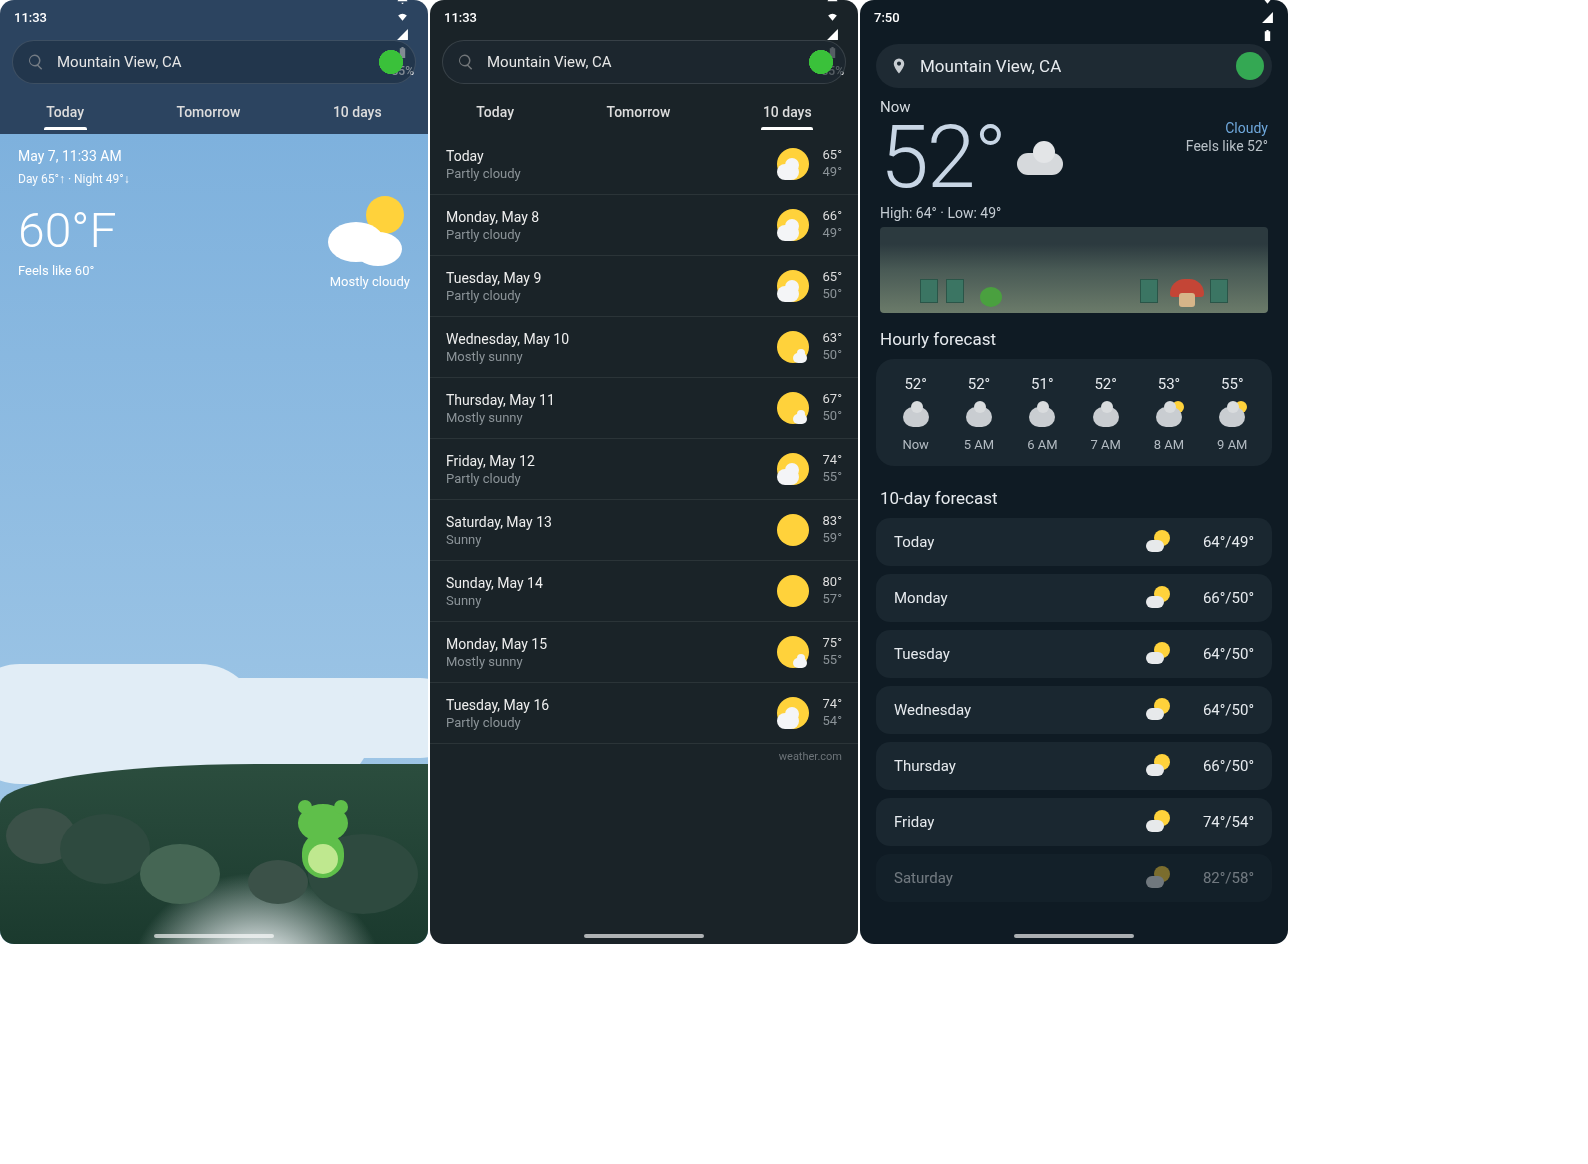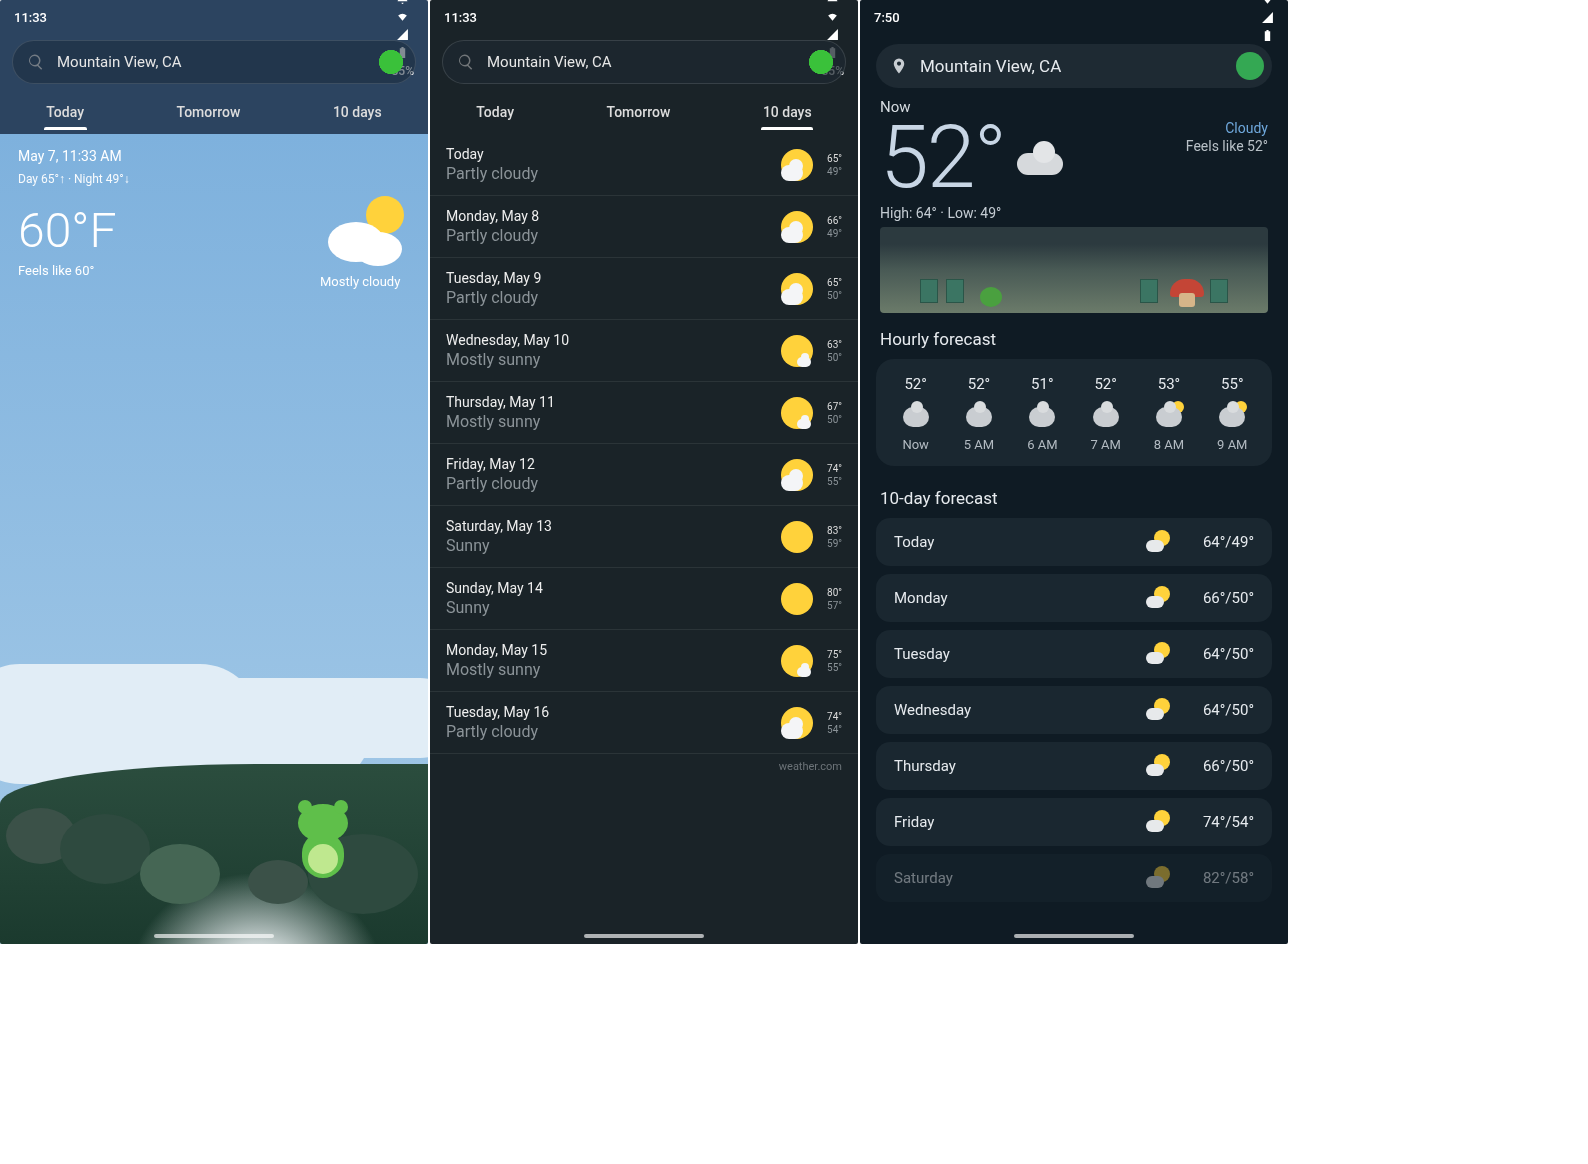--- a/index.html
+++ b/index.html
@@ -8,21 +8,21 @@
     font-family: -apple-system, 'Segoe UI', Roboto, sans-serif;
     display: flex;
     gap: 2px;
     width: 1288px;
     height: 944px;
   }
   .phone {
     flex: 1;
     position: relative;
     overflow: hidden;
-    border-radius: 2px;
+    border-radius: 14px;
     color: #fff;
     display: flex;
     flex-direction: column;
   }
   
   .p1 { background: linear-gradient(#2c4460 0%, #2c4460 18%, #6aa4d8 22%, #8cbae0 60%, #a2c9e6 100%); }
   
   .p2 { background: #1a2328; }
   
   .p3 { background: #0f1b24; }
@@ -86,21 +86,21 @@
     padding: 14px 18px;
     color:#fff;
     position:relative;
     overflow:hidden;
   }
   .today-panel .date { font-size:14px; margin-bottom:8px; }
   .today-panel .dn { font-size:12px; opacity:.95; margin-bottom:10px; }
   .today-panel .bigrow { display:flex; justify-content:space-between; align-items:center; }
   .today-panel .bigtemp { font-size:48px; font-weight:300; line-height:1; }
   .today-panel .feels { font-size:13px; margin-top:8px; }
-  .today-panel .cond { text-align:left; }
+  .today-panel .cond { text-align:right; }
   .today-panel .cond .lbl { font-size:13px; margin-top:8px; }
   .sun-cloud-lg { position:relative; width:90px; height:70px; }
   .sun-cloud-lg .sun { position:absolute; right:6px; top:0; width:38px; height:38px; border-radius:50%; background:#ffd23b; }
   .sun-cloud-lg .cl1 { position:absolute; left:8px; bottom:4px; width:56px; height:40px; border-radius:50%; background:#fff; }
   .sun-cloud-lg .cl2 { position:absolute; left:34px; bottom:0; width:48px; height:34px; border-radius:50%; background:#fff; }
 
   
   .scene {
     position:absolute; left:0; right:0; bottom:0; height:320px; pointer-events:none;
   }
@@ -130,23 +130,23 @@
 
   
   .daylist { flex:1; overflow:hidden; }
   .dayrow {
     display:flex; align-items:center; gap:12px;
     padding:12px 16px;
     border-bottom:1px solid rgba(255,255,255,.08);
   }
   .dayrow .txt { flex:1; }
   .dayrow .name { font-size:14px; color:#eee; }
-  .dayrow .cond { font-size:16px; color:#8b9398; margin-top:2px; }
+  .dayrow .cond { font-size:13px; color:#8b9398; margin-top:2px; }
   .dayrow .ico { width:36px; height:36px; position:relative; }
-  .dayrow .temps { font-size:10px; line-height:1.3; color:#ddd; }
+  .dayrow .temps { font-size:13px; line-height:1.3; color:#ddd; }
   .dayrow .temps .lo { color:#8b9398; }
   .attribution { text-align:right; padding:6px 16px; font-size:11px; color:#6c7378; }
 
   .ico .sun { position:absolute; inset:2px; border-radius:50%; background:#ffd23b; }
   .ico .cl { position:absolute; bottom:2px; left:2px; width:22px; height:16px; background:#f4f5f7; border-radius:12px; }
   .ico .cl::after { content:""; position:absolute; left:8px; top:-6px; width:14px; height:14px; background:#f4f5f7; border-radius:50%; }
   .ico.mostlysunny .cl { width:14px; height:10px; bottom:2px; left:18px; }
   .ico.mostlysunny .cl::after { width:8px; height:8px; left:4px; top:-4px; }
 
   

